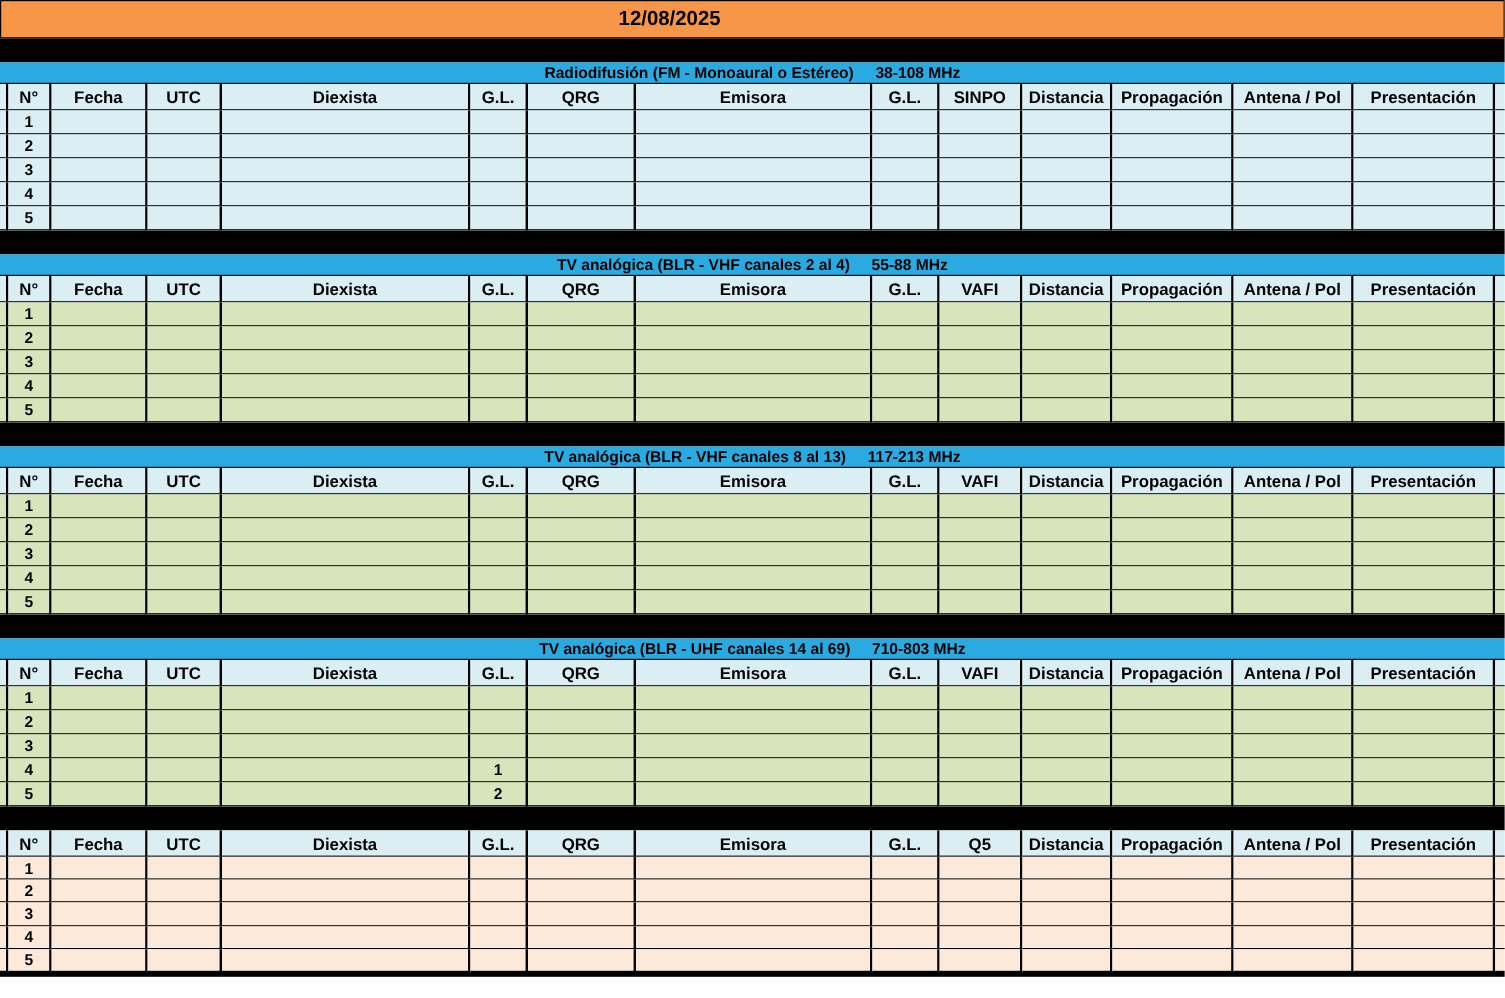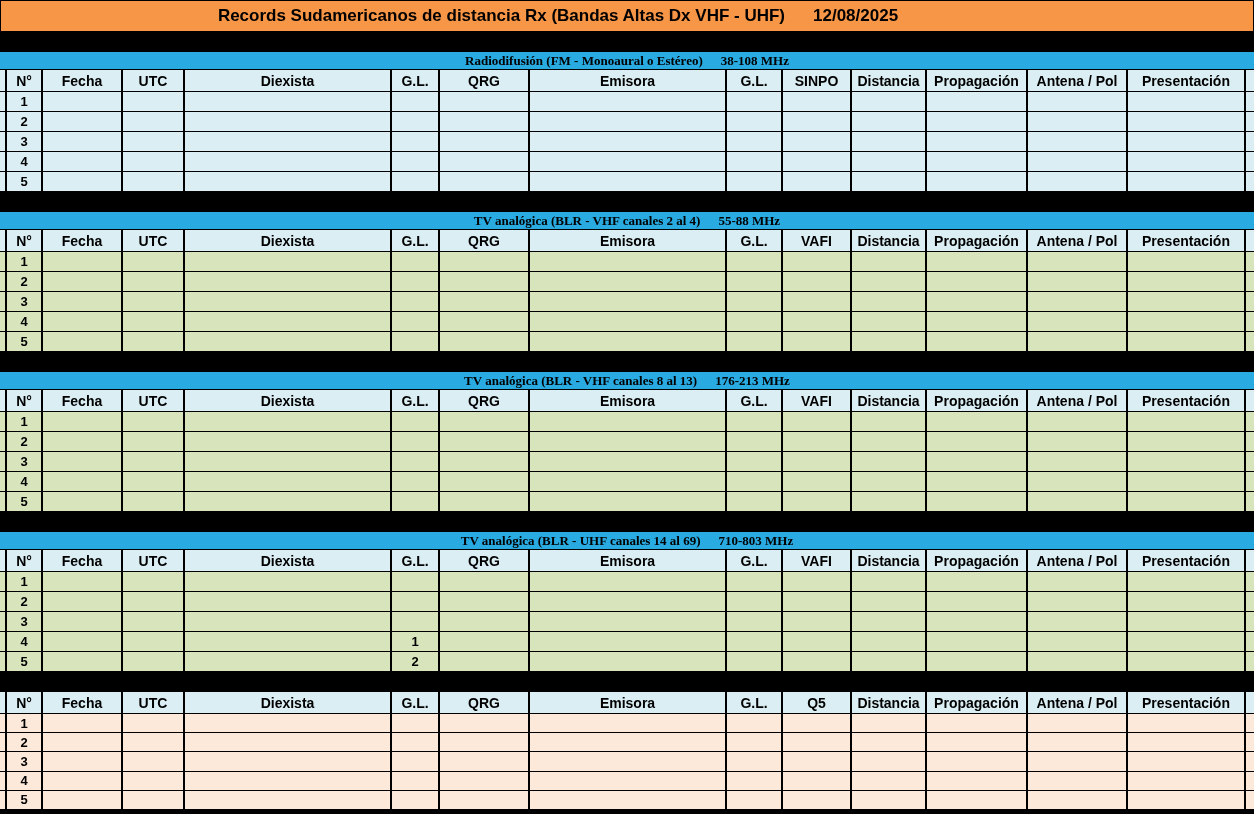--- a/index.html
+++ b/index.html
@@ -27,21 +27,20 @@
   .band {
     height: 18px;
     background: var(--bandbg, #29ABE2);
     border-bottom: 1.5px solid #000;
     display: flex;
     align-items: center;
     justify-content: center;
     gap: 18px;
     font-size: 13px;
     white-space: nowrap;
-    font-family: Liberation Serif, serif;
   }
   .row {
     display: grid;
     grid-template-columns: 7px 36px 80px 62px 207px 48px 90px 197px 56px 69px 75px 101px 100px 118px 8px;
     width: 1254px;
   }
   .header-row { height: 22px; }
   .header-row .cell { background: var(--hdrbg, #DAEEF3); font-size: 14px; }
   .data-row { height: var(--rowh, 20px); }
   .data-row .cell { background: var(--rowbg, #DAEEF3); font-size: 13px; }
@@ -53,21 +52,20 @@
     justify-content: center;
     overflow: hidden;
     white-space: nowrap;
   }
   .cell:last-child { border-right: none; }
 </style>
 </head>
 <body style="--titlebg: #F79646; --bandbg: #29ABE2; --hdrbg: #DAEEF3; --sepbg: #000000;">
 
 <div class="title-bar">
-  <span>Records Sudamericanos de distancia Rx (Bandas Altas Dx VHF - UHF)</span>
   <span>12/08/2025</span>
 </div>
 <div class="sep sep-20"></div>
 <div id="sections">
     <div class="section" style="--rowbg: #DAEEF3;">
       <div class="band">
         <span>Radiodifusión (FM - Monoaural o Estéreo)</span>
         <span>38-108 MHz</span>
       </div>
       <div class="row header-row">
@@ -279,21 +277,21 @@
         <div class="cell"></div>
         <div class="cell"></div>
         <div class="cell"></div>
         <div class="cell"></div>
       </div>
     </div>
     <div class="sep sep-20"></div>
     <div class="section" style="--rowbg: #D8E4BC;">
       <div class="band">
         <span>TV analógica (BLR - VHF canales 8 al 13)</span>
-        <span>176-213 MHz</span>
+        <span>117-213 MHz</span>
       </div>
       <div class="row header-row">
         <div class="cell"></div>
         <div class="cell">N°</div>
         <div class="cell">Fecha</div>
         <div class="cell">UTC</div>
         <div class="cell">Diexista</div>
         <div class="cell">G.L.</div>
         <div class="cell">QRG</div>
         <div class="cell">Emisora</div>

